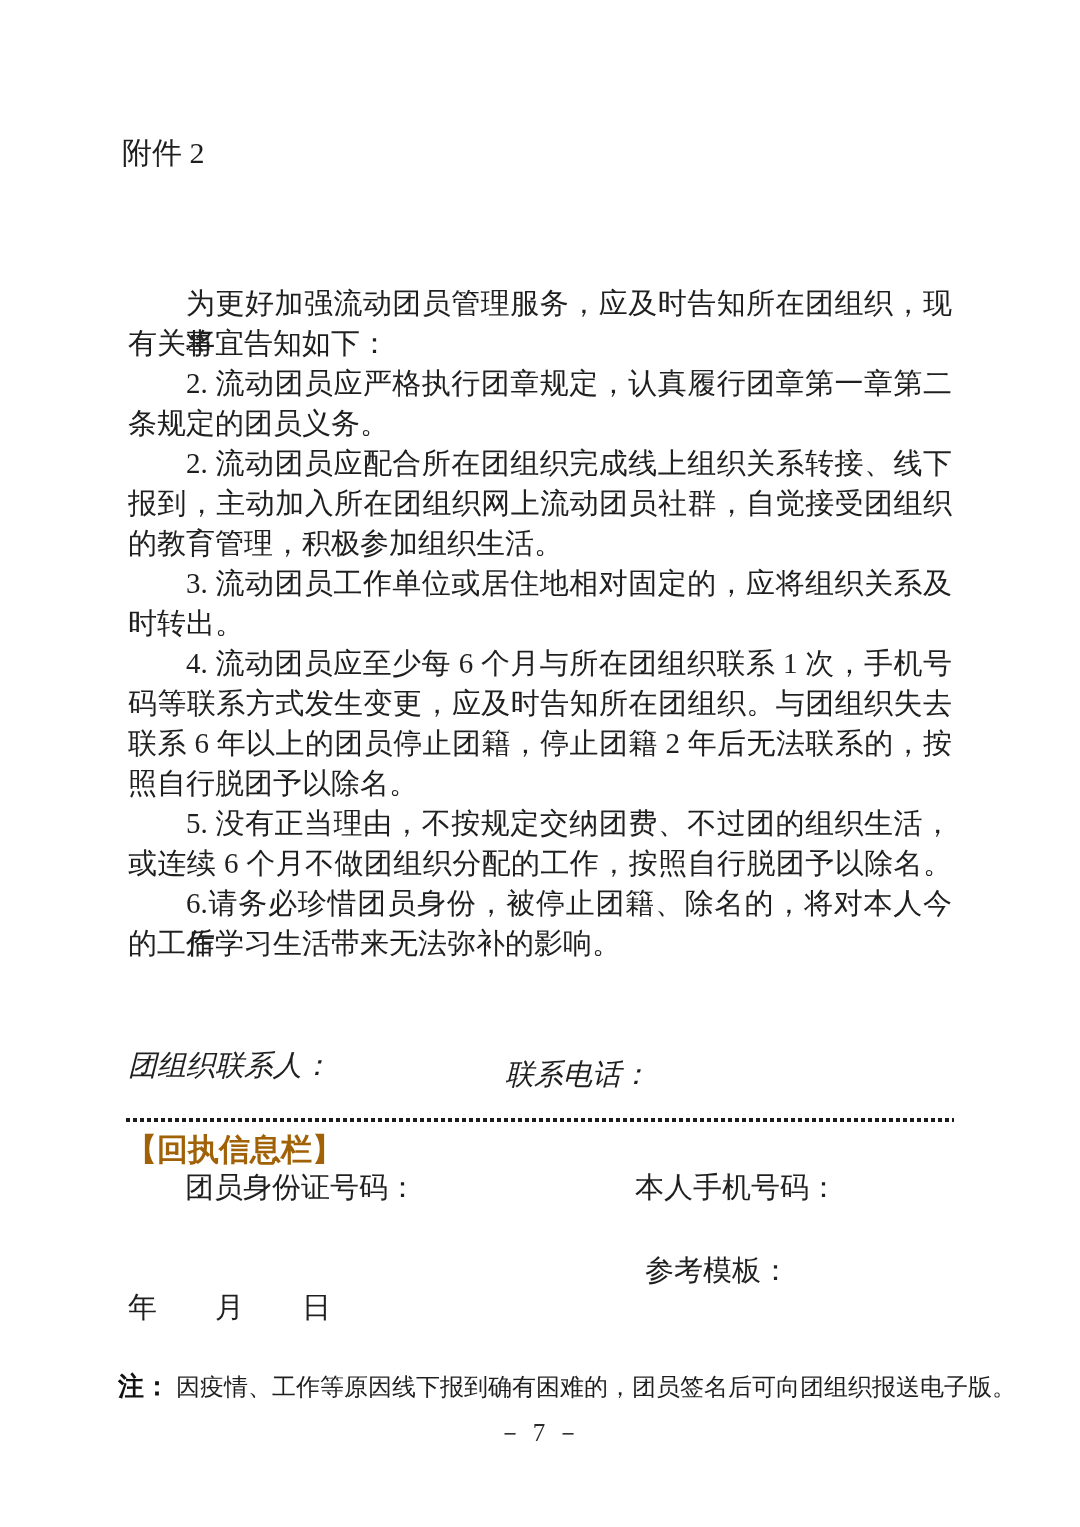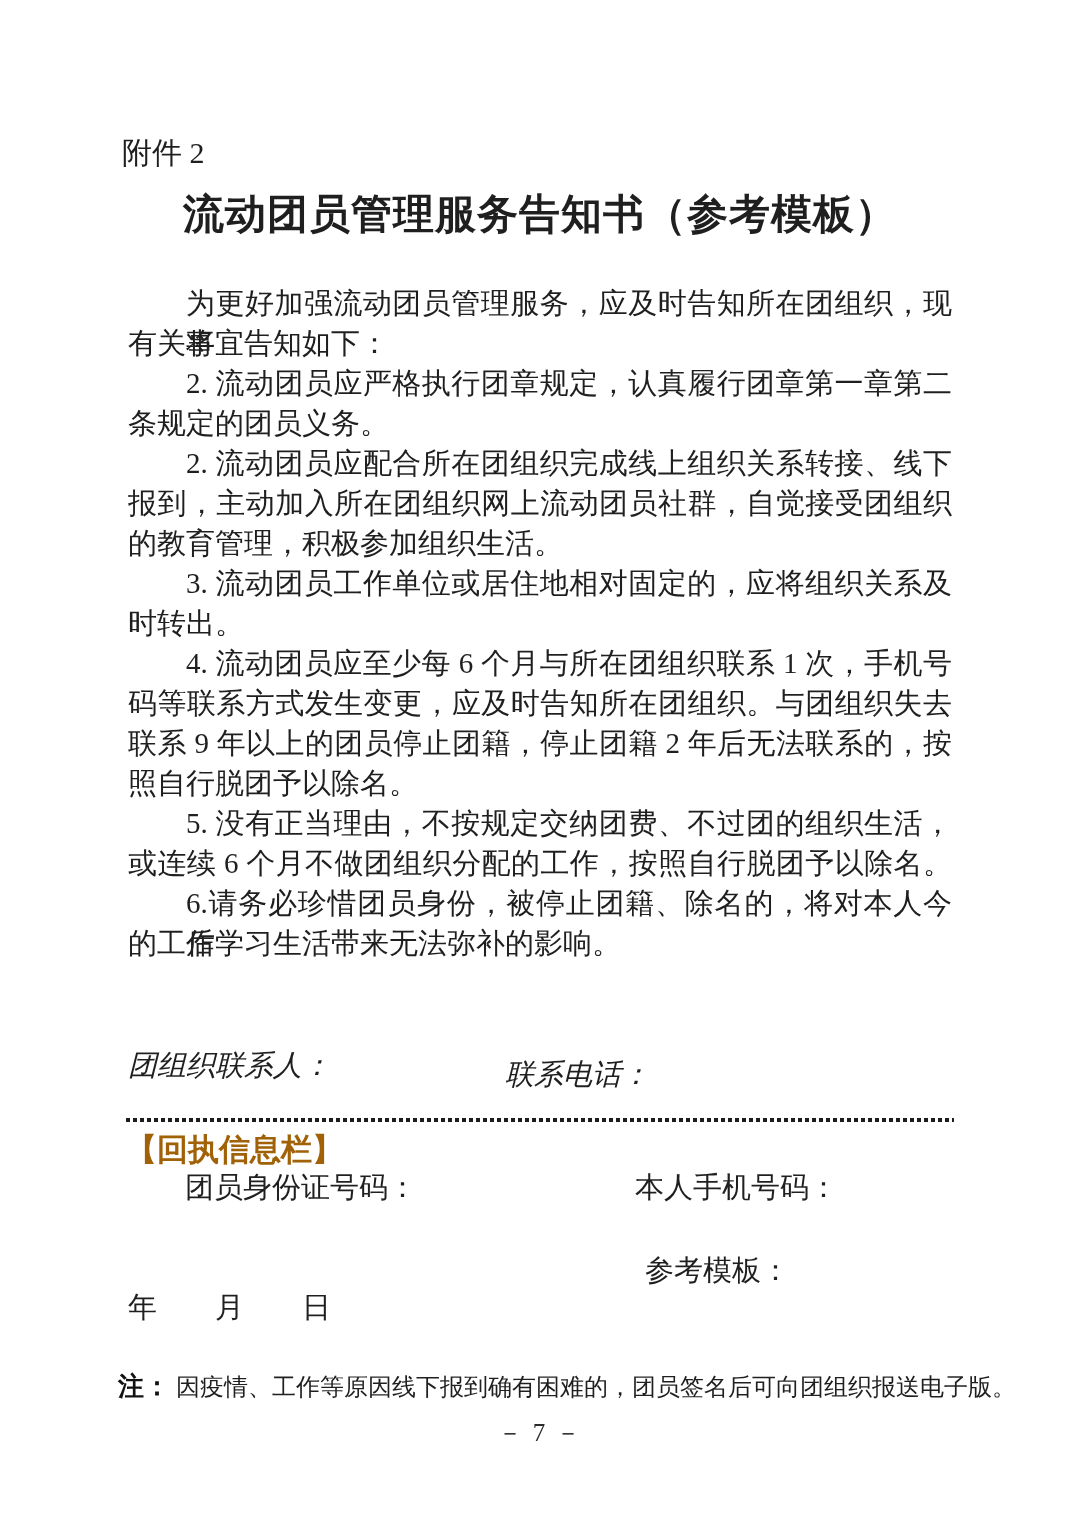--- a/index.html
+++ b/index.html
@@ -80,35 +80,34 @@
     letter-spacing:2px;color:#2a2a2a;
   }
 </style>
 </head>
 <body>
 
 <div class="page">
 
   <div class="attachment">附件 2</div>
 
-  <h1 class="title">流动团员管理服务告知书（参考模板）</h1>
 
   <div class="body-block">
     <div class="line indent fill">为更好加强流动团员管理服务，应及时告知所在团组织，现将</div>
     <div class="line">有关事宜告知如下：</div>
     <div class="line indent fill">2. 流动团员应严格执行团章规定，认真履行团章第一章第二</div>
     <div class="line">条规定的团员义务。</div>
     <div class="line indent fill">2. 流动团员应配合所在团组织完成线上组织关系转接、线下</div>
     <div class="line fill">报到，主动加入所在团组织网上流动团员社群，自觉接受团组织</div>
     <div class="line">的教育管理，积极参加组织生活。</div>
     <div class="line indent fill">3. 流动团员工作单位或居住地相对固定的，应将组织关系及</div>
     <div class="line">时转出。</div>
     <div class="line indent fill">4. 流动团员应至少每 6 个月与所在团组织联系 1 次，手机号</div>
     <div class="line fill">码等联系方式发生变更，应及时告知所在团组织。与团组织失去</div>
-    <div class="line fill">联系 9 年以上的团员停止团籍，停止团籍 2 年后无法联系的，按</div>
+    <div class="line fill">联系 6 年以上的团员停止团籍，停止团籍 2 年后无法联系的，按</div>
     <div class="line">照自行脱团予以除名。</div>
     <div class="line indent fill">5. 没有正当理由，不按规定交纳团费、不过团的组织生活，</div>
     <div class="line fill">或连续 6 个月不做团组织分配的工作，按照自行脱团予以除名。</div>
     <div class="line indent fill">6.请务必珍惜团员身份，被停止团籍、除名的，将对本人今后</div>
     <div class="line">的工作学习生活带来无法弥补的影响。</div>
   </div>
 
   <div class="contact-row">
     <span>团组织联系人：</span>
     <span class="phone">联系电话：</span>

